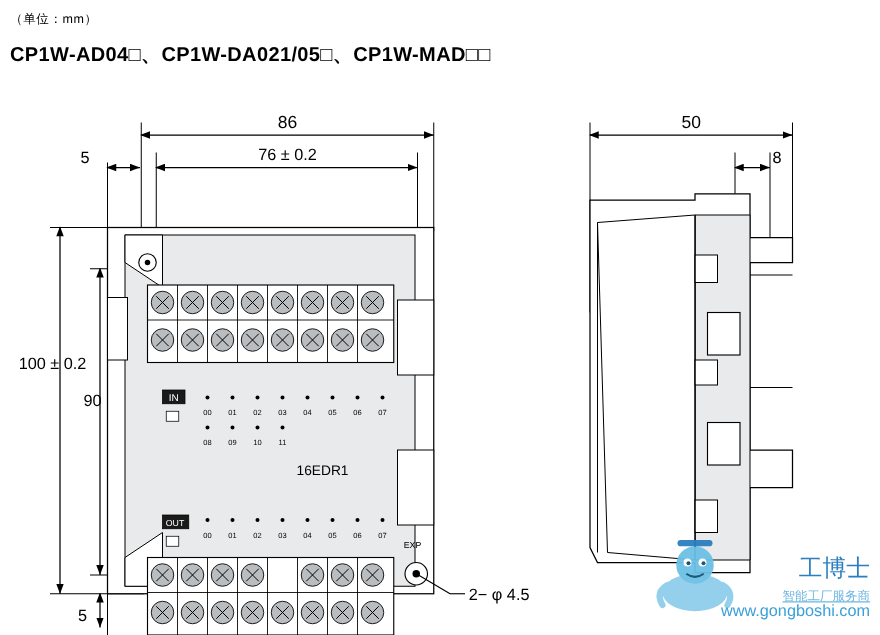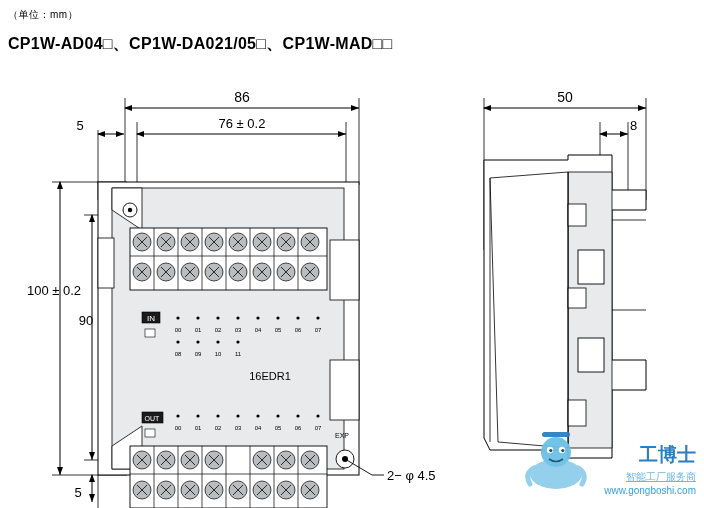--- a/index.html
+++ b/index.html
@@ -13,35 +13,35 @@
   }
   .unit-note{
     position:absolute;left:8px;top:8px;
     font-size:10px;letter-spacing:0.5px;
   }
   .model-title{
     position:absolute;left:8px;top:34px;
     font-size:16px;font-weight:bold;letter-spacing:0.3px;
   }
   .canvas{
-    position:absolute;left:12px;top:60px;width:565px;height:448px;
+    position:absolute;left:0;top:60px;width:565px;height:448px;
   }
   svg{display:block;}
   .wm{
     position:absolute;right:6px;bottom:6px;
     width:176px;height:80px;
     opacity:0.95;
   }
   .wm-txt{
     position:absolute;right:8px;bottom:10px;
-    font-size:10px;color:#3aa0d8;text-align:left;line-height:1.5;margin-left:34px;
+    font-size:13px;color:#3aa0d8;text-align:left;line-height:1.5;margin-left:34px;
   }
   .wm-brand{
     position:absolute;right:8px;bottom:40px;
-    font-size:19px;color:#2b7fc0;font-weight:bold;
+    font-size:19px;color:#2b7fc0;font-weight:normal;
   }
   .wm-sub{
     position:absolute;right:8px;bottom:24px;
     font-size:10px;color:#6fb7e0;text-decoration:underline;
   }
 </style>
 </head>
 <body>
 
 <div class="unit-note">（单位：mm）</div>

